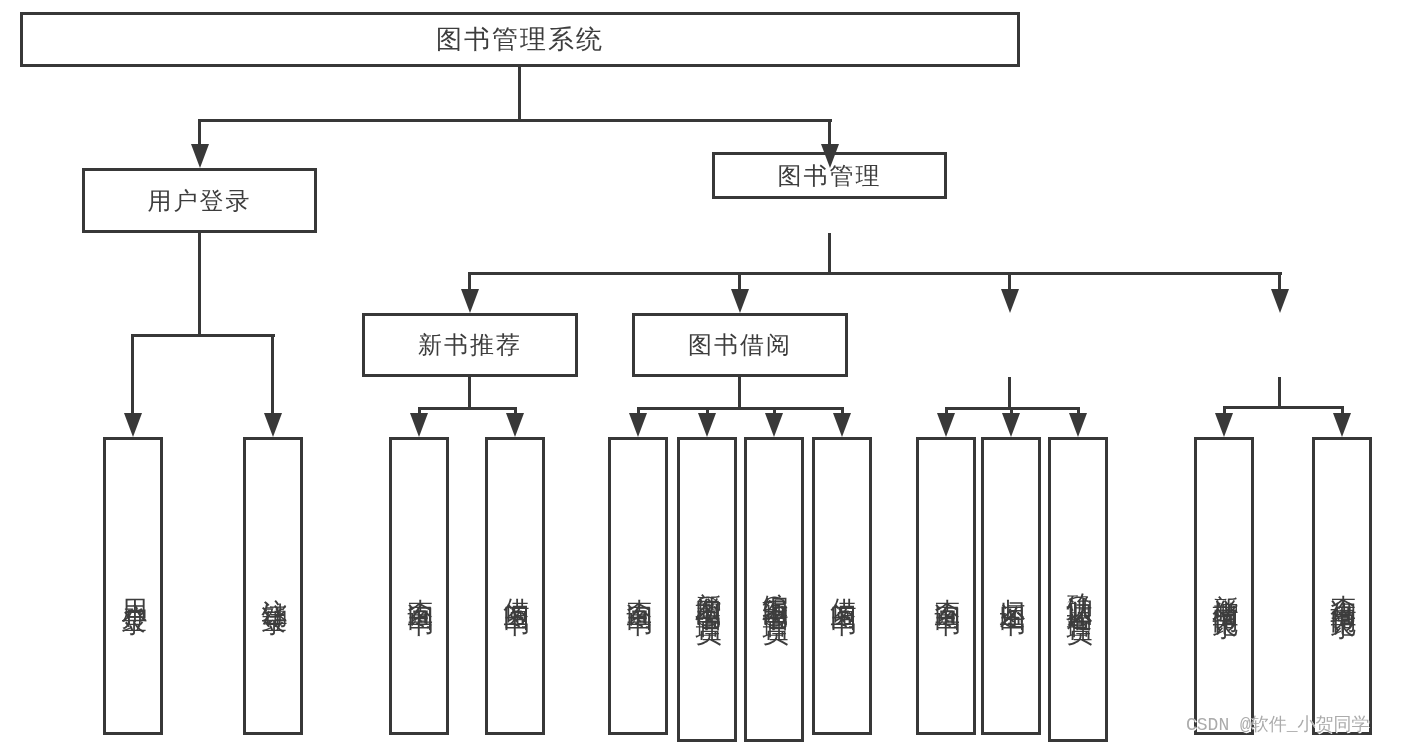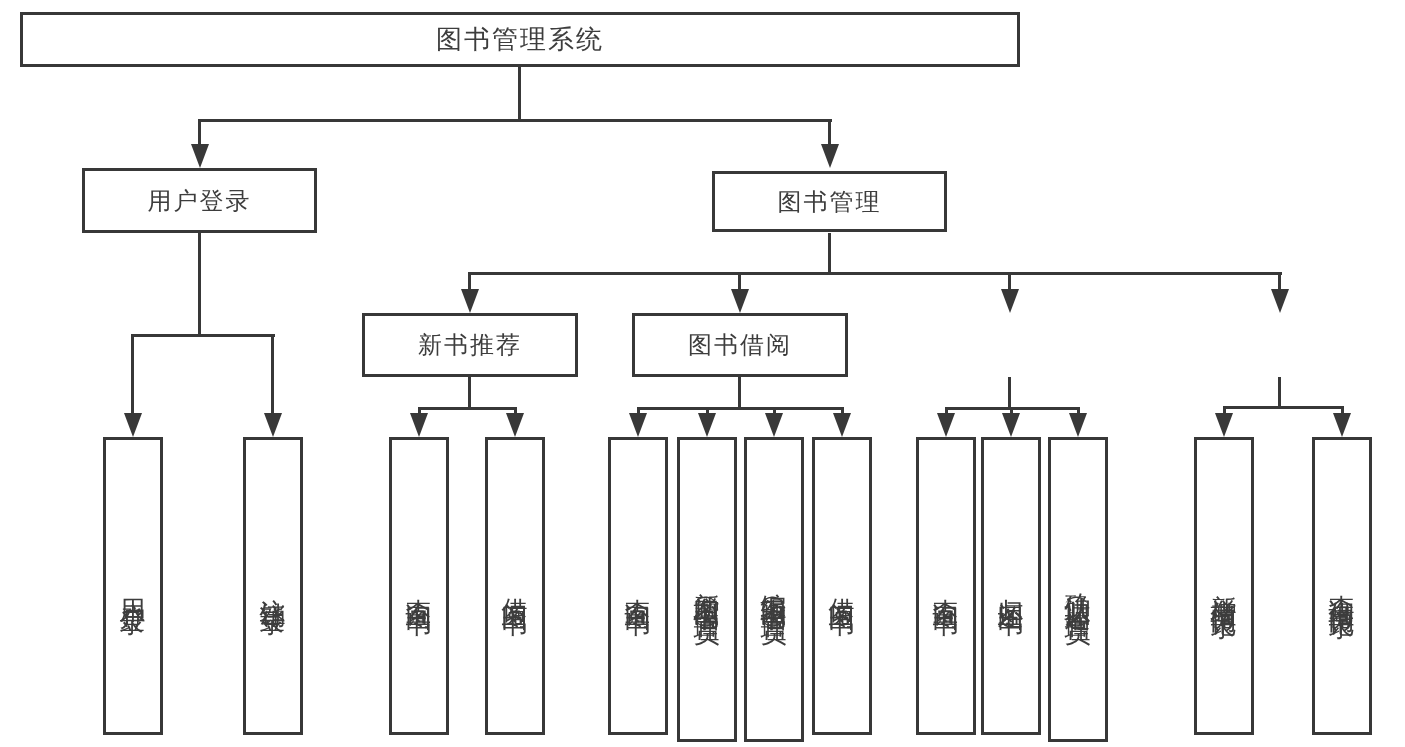--- a/index.html
+++ b/index.html
@@ -1,17 +1,17 @@
 <!DOCTYPE html>
 <html><head>
 <meta charset="utf-8">
 <style>
   html,body{margin:0;padding:0;background:#ffffff;}
   .canvas{position:relative;width:1405px;height:747px;background:#ffffff;overflow:hidden;
-          font-family:Liberation Sans, sans-serif;color:#3d3d3d;}
+          font-family:Liberation Mono, monospace;color:#3d3d3d;}
   .box{position:absolute;background:#ffffff;border:3px solid #383838;box-sizing:border-box;
        display:flex;align-items:center;justify-content:center;font-size:24px;letter-spacing:2px;}
   .box.lv1{font-size:26px;}
   .box.v{font-size:26px;letter-spacing:0;}
   .box.v .vt{writing-mode:vertical-rl;text-orientation:mixed;letter-spacing:4px;line-height:1;}
   .vline,.hline,.stem{position:absolute;background:#383838;}
   .tri{position:absolute;width:0;height:0;border-left:9px solid transparent;
        border-right:9px solid transparent;border-top:24px solid #383838;}
   .watermark{position:absolute;left:1186px;top:712px;font-size:18px;color:#ababab;
              white-space:nowrap;z-index:20;text-shadow:1px 1px 0 #ffffff;}
@@ -21,21 +21,21 @@
 
 <div class="canvas">
 
   <div class="box lv1" style="left:20px;top:12px;width:1000px;height:55px">
     <span>图书管理系统</span>
   </div>
 
   <div class="box" style="left:82px;top:168px;width:235px;height:65px">
     <span>用户登录</span>
   </div>
-  <div class="box" style="left:712px;top:171px;width:235px;height:61px">
+  <div class="box" style="left:712px;top:152px;width:235px;height:47px">
     <span>图书管理</span>
   </div>
 
   <div class="box" style="left:632px;top:313px;width:216px;height:64px">
     <span>图书借阅</span>
   </div>
   <div class="box" style="left:362px;top:313px;width:216px;height:64px">
     <span>新书推荐</span>
   </div>
 
@@ -135,14 +135,15 @@
   <div class="stem" style="left:1077px;top:407px;width:3px;height:8px"></div>
   <div class="tri" style="left:1069px;top:413px"></div>
 
   <div class="vline" style="left:1278px;top:377px;width:3px;height:31px"></div>
   <div class="hline" style="left:1223px;top:406px;width:121px;height:3px"></div>
   <div class="stem" style="left:1223px;top:406px;width:3px;height:9px"></div>
   <div class="tri" style="left:1215px;top:413px"></div>
   <div class="stem" style="left:1341px;top:406px;width:3px;height:9px"></div>
   <div class="tri" style="left:1333px;top:413px"></div>
 
+  <div class="watermark">CSDN @软件_小贺同学</div>
 
 </div>
 
 </body></html>

